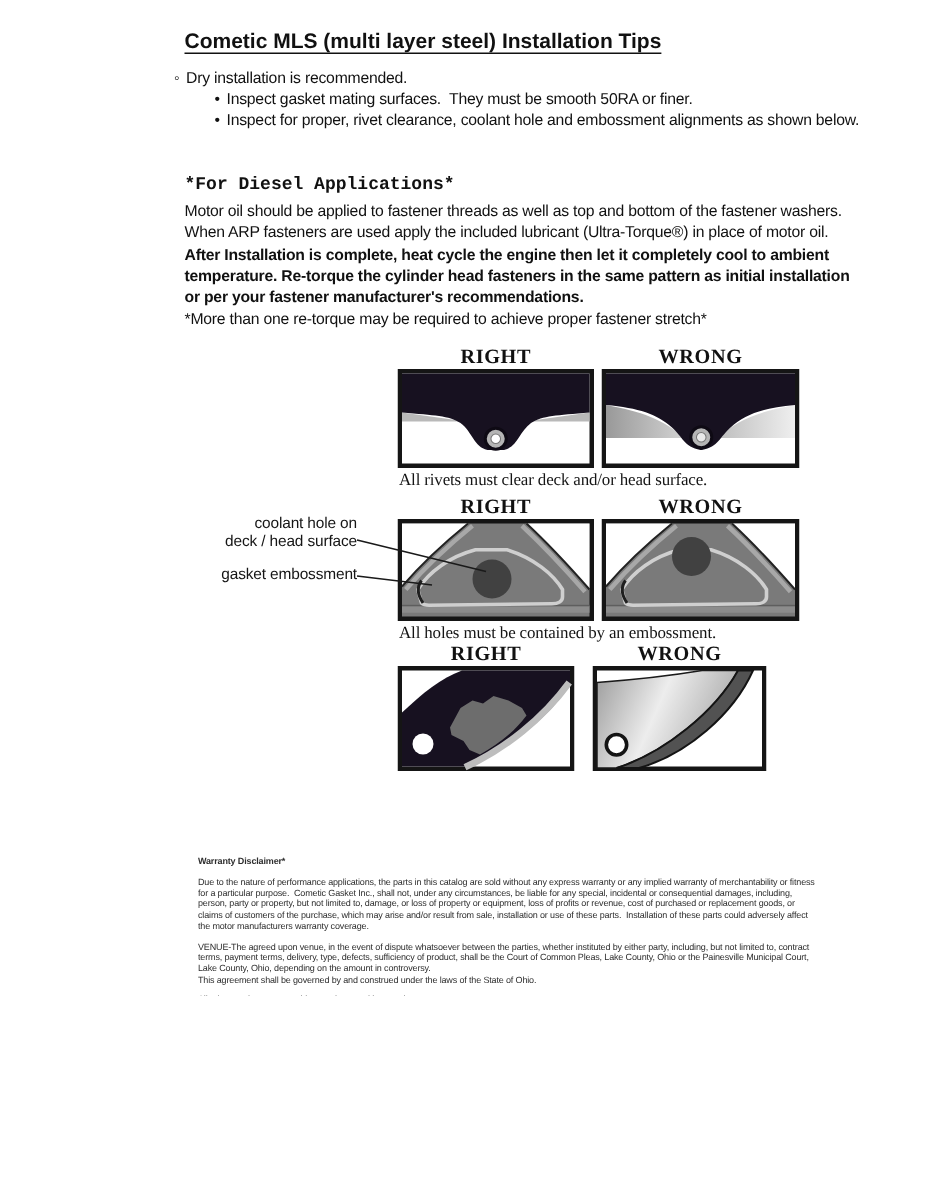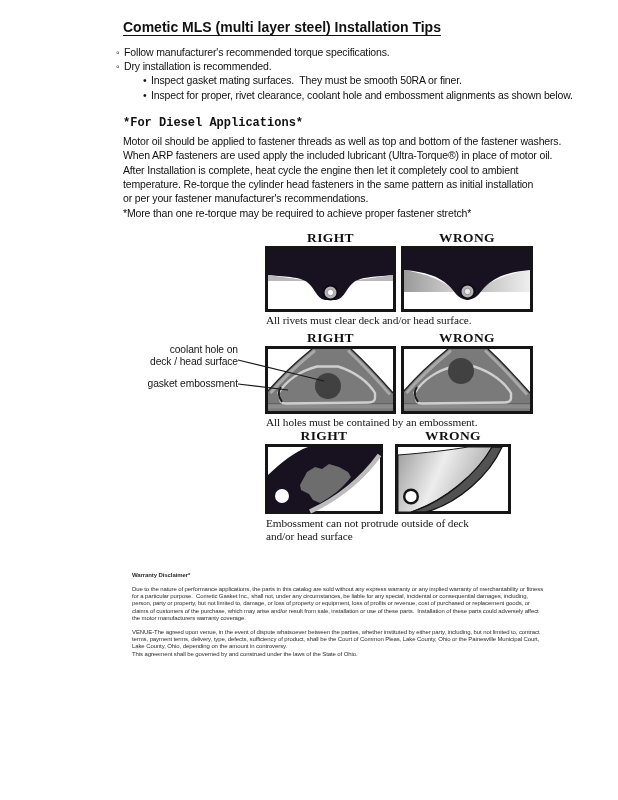--- a/index.html
+++ b/index.html
@@ -11,21 +11,21 @@
          text-decoration:underline;text-underline-offset:3px;letter-spacing:0;}
 
   .bullets{left:88px;top:45px;font-size:10.5px;letter-spacing:-0.15px;line-height:14.2px;}
   .b-row{white-space:pre;}
   .b-mark{display:inline-block;width:8px;}
   .sub{padding-left:27px;}
 
   .diesel-head{left:95px;top:116px;font-size:12px;font-weight:bold;font-family:Liberation Mono, monospace;}
   .diesel-p{left:95px;width:460px;font-size:10.5px;letter-spacing:-0.15px;
             line-height:14.2px;white-space:pre-wrap;}
-  .p1{top:134px;} .p2{top:163px;} .p3{top:206px;}
+  .p1{top:134px;} .p2{top:163px;font-weight:bold;} .p3{top:206px;}
 
   .panel{position:absolute;}
   .rw-label{position:absolute;left:0;right:0;top:-16px;text-align:center;
             font-size:13.5px;font-weight:bold;letter-spacing:0.4px;color:#111;font-family:Liberation Serif, serif;}
   .caption{font-size:11.3px;letter-spacing:-0.1px;color:#151515;line-height:12.5px;
            white-space:pre-wrap;font-family:Liberation Serif, serif;}
   .cap1{left:238px;top:314px;}
   .cap2{left:238px;top:416px;}
   .cap3{left:238px;top:517px;}
 
@@ -43,21 +43,20 @@
   svg{display:block;}
 </style>
 </head>
 <body>
 
 <div class="page">
 
   <div class="abs title">Cometic MLS (multi layer steel) Installation Tips</div>
 
   <div class="abs bullets">
-    <div class="b-row"><span class="b-mark">◦</span><span>Follow manufacturer's recommended torque specifications.</span></div>
     <div class="b-row"><span class="b-mark">◦</span><span>Dry installation is recommended.</span></div>
     <div class="b-row sub"><span class="b-mark">•</span><span>Inspect gasket mating surfaces.  They must be smooth 50RA or finer.</span></div>
     <div class="b-row sub"><span class="b-mark">•</span><span>Inspect for proper, rivet clearance, coolant hole and embossment alignments as shown below.</span></div>
   </div>
 
   <div class="abs diesel-head">*For Diesel Applications*</div>
   <div class="abs diesel-p p1">Motor oil should be applied to fastener threads as well as top and bottom of the fastener washers.
 When ARP fasteners are used apply the included lubricant (Ultra-Torque®) in place of motor oil.</div>
   <div class="abs diesel-p p2">After Installation is complete, heat cycle the engine then let it completely cool to ambient
 temperature. Re-torque the cylinder head fasteners in the same pattern as initial installation
@@ -165,22 +164,20 @@
             <stop offset="0.5" stop-color="#ededed"></stop>
             <stop offset="1" stop-color="#adadad"></stop>
         </linearGradient>
       </defs>
       <rect x="1.5" y="1.5" width="113" height="67" fill="#ffffff" stroke="#151515" stroke-width="3"></rect>
       <path d="M3,11 C30,9 55,6 73,3 L97,3 C82,30 48,58 16,68 L3,68 Z" fill="url(#bandG3)" stroke="#1a1a1a" stroke-width="1"></path>
       <path d="M97,3 L107,3 C94,32 63,59 31,68 L16,68 C48,58 82,30 97,3 Z" stroke="#141414" stroke-width="1.3" fill="#525252"></path>
       <circle cx="16" cy="52.5" r="6.8" fill="#ffffff" stroke="#141414" stroke-width="2.4"></circle>
     </svg>
   </div>
-  <div class="abs caption cap3">Embossment can not protrude outside of deck
-and/or head surface</div>
 
   <div class="abs disclaimer">
     <p class="dp disc-head">Warranty Disclaimer*</p>
     <p class="dp">Due to the nature of performance applications, the parts in this catalog are sold without any express warranty or any implied warranty of merchantability or fitness for a particular purpose.  Cometic Gasket Inc., shall not, under any circumstances, be liable for any special, incidental or consequential damages, including, person, party or property, but not limited to, damage, or loss of property or equipment, loss of profits or revenue, cost of purchased or replacement goods, or claims of customers of the purchase, which may arise and/or result from sale, installation or use of these parts.  Installation of these parts could adversely affect the motor manufacturers warranty coverage.</p>
     <p class="dp">VENUE-The agreed upon venue, in the event of dispute whatsoever between the parties, whether instituted by either party, including, but not limited to, contract terms, payment terms, delivery, type, defects, sufficiency of product, shall be the Court of Common Pleas, Lake County, Ohio or the Painesville Municipal Court, Lake County, Ohio, depending on the amount in controversy.
 This agreement shall be governed by and construed under the laws of the State of Ohio.</p>
     <p class="dp">All prices and terms are subject to change without notice.</p>
     <p class="dp">Terms COD- Secured with a completed dealer/jobber application on File, COD-Company check with a current credit card number on file.  Open accounts may be established by well rated firms.  A credit application is available upon request.  Open accounts are due payable Net 30 days from date of invoice.  No statement will be sent.  If an account becomes 60 or more days past due, it is subject to being placed on credit hold.  No orders will be shipped or new orders accepted until past due balance is paid.  If an account becomes 90 or more days past due, it is subject to being placed for collections.  All costs of collection are the responsibility of the customer, including attorney fees, court costs, and other expenses of litigation.</p>
     <p class="dp">Returns- Authorized (RGA) must be obtained in advance on all returns.  A packing slip or invoice number must accompany the merchandise.  No returns after 30 days from invoice date.  All returns are subject to a 25% restocking charge.  All custom designed and custom manufactured gaskets are non-returnable.</p>
     <p class="dp">Only catalog parts are returnable.

